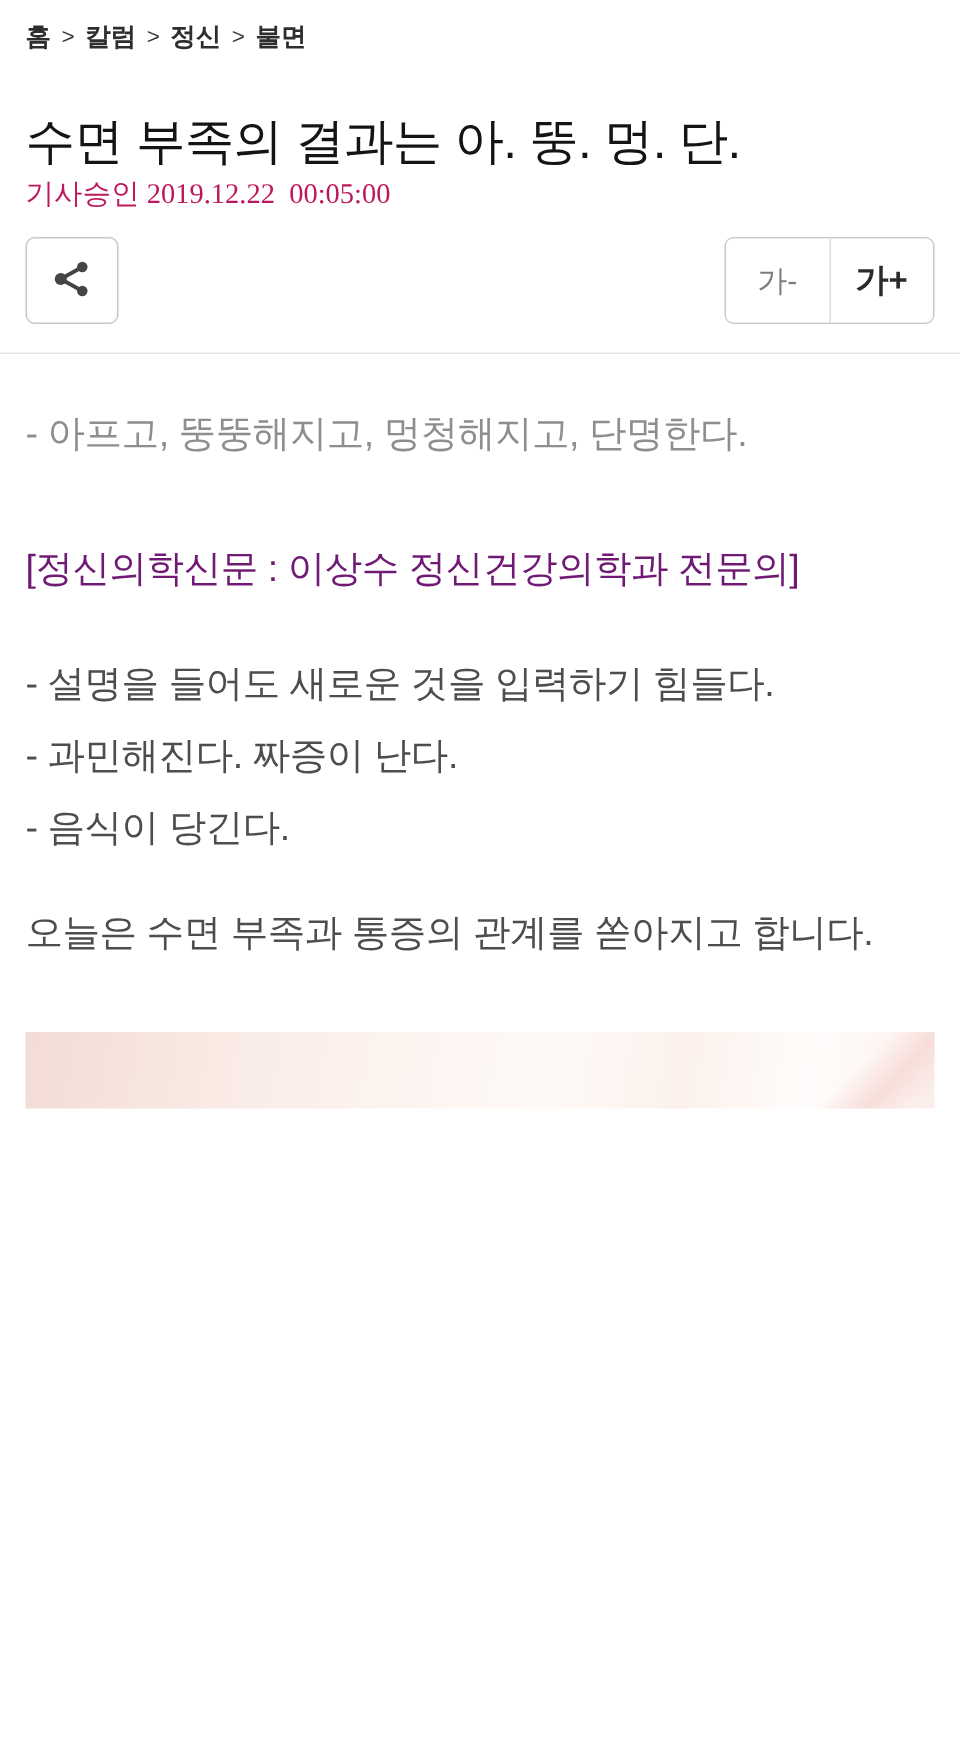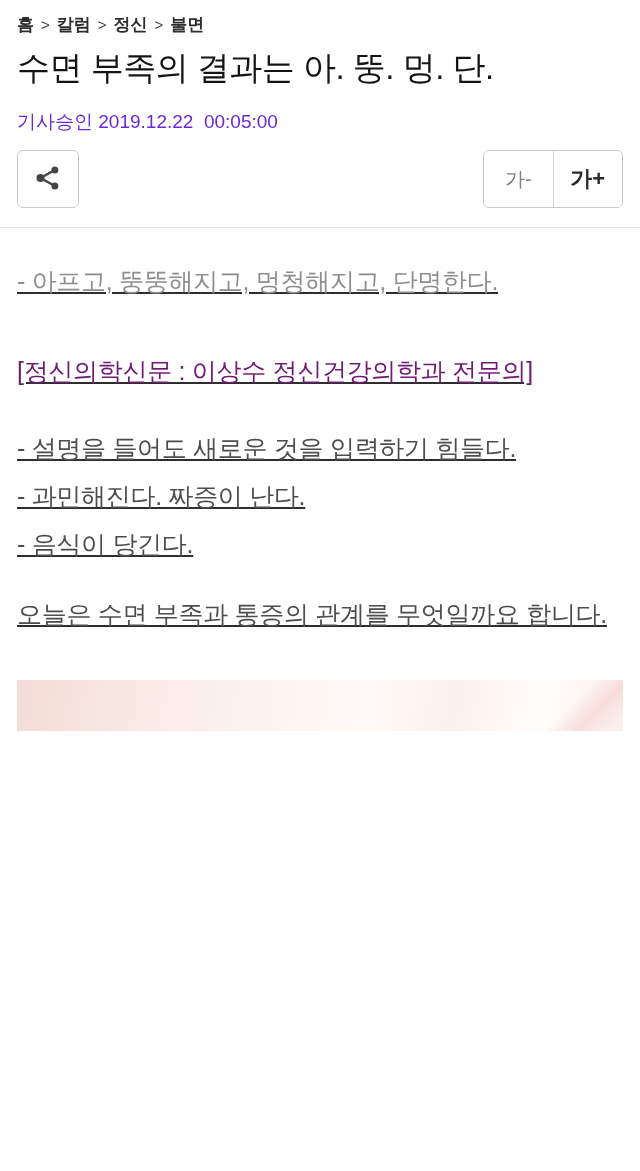--- a/index.html
+++ b/index.html
@@ -11,30 +11,31 @@
     color:#2e2e2e;
   }
   .header { padding:14px 17px 0 17px; }
   .breadcrumb {
     font-size:17px; line-height:22px; color:#2e2e2e; font-weight:600;
     display:flex; align-items:center; gap:7px;
   }
   .breadcrumb .sep { color:#3a3a3a; font-weight:400; font-size:15px; }
   .breadcrumb a { color:#2e2e2e; text-decoration:none; cursor:pointer; }
   .article-title {
-    margin-top:11px;
+    margin-top:37px;
     font-size:33px; line-height:42px;
     color:#141414; font-weight:500;
     letter-spacing:-0.5px;
   }
   .article-date {
-    margin-top:21px;
+    margin-top:3px;
     font-size:19px; line-height:24px;
-    color:#6d28d9;
+    color:#be185d;
     white-space:pre;
+    font-family:Liberation Serif, serif;
   }
   .toolbar {
     margin-top:16px;
     display:flex; justify-content:space-between; align-items:center;
   }
   .share-btn {
     width:62px; height:58px;
     border:1px solid #c9c9c9; border-radius:6px;
     background:#fff;
     display:flex; align-items:center; justify-content:center;
@@ -51,21 +52,20 @@
     background:#fff; cursor:pointer; border:none;
     font-family:inherit;
   }
   .font-btn.minus { font-size:20px; color:#7d7d7d; border-right:1px solid #d9d9d9; font-weight:400; }
   .font-btn.plus  { font-size:22px; color:#2b2b2b; font-weight:700; }
   .divider { margin-top:19px; height:0; border-top:1px solid #e3e3e3; }
   .content {
     padding:0 17px;
     font-size:25px; line-height:48px;
     letter-spacing:-0.3px;
-    text-decoration:underline;
   }
   .lead     { margin-top:29px; color:#8e8e8e; }
   .byline   { margin-top:42px; color:#701a75; }
   .question { margin-top:95px; color:#4d4d4d; }
   .symptom-list { margin-top:29px; color:#4d4d4d; list-style:none; }
   .symptom-list li { line-height:48px; }
   .closing  { margin-top:22px; color:#4d4d4d; word-break:break-all; }
   .article-image {
     margin:42px 17px 0 17px;
     height:51px;
@@ -115,16 +115,16 @@
 <div class="divider"></div>
 
 <div class="content">
   <p class="lead">- 아프고, 뚱뚱해지고, 멍청해지고, 단명한다.</p>
   <p class="byline">[정신의학신문 : 이상수 정신건강의학과 전문의]</p>
   <ul class="symptom-list">
     <li>- 설명을 들어도 새로운 것을 입력하기 힘들다.</li>
     <li>- 과민해진다. 짜증이 난다.</li>
     <li>- 음식이 당긴다.</li>
   </ul>
-  <p class="closing">오늘은 수면 부족과 통증의 관계를 무엇일까요 합니다.</p>
+  <p class="closing">오늘은 수면 부족과 통증의 관계를 쏟아지고 합니다.</p>
 </div>
 
 <div class="article-image"></div>
 
 </body></html>

